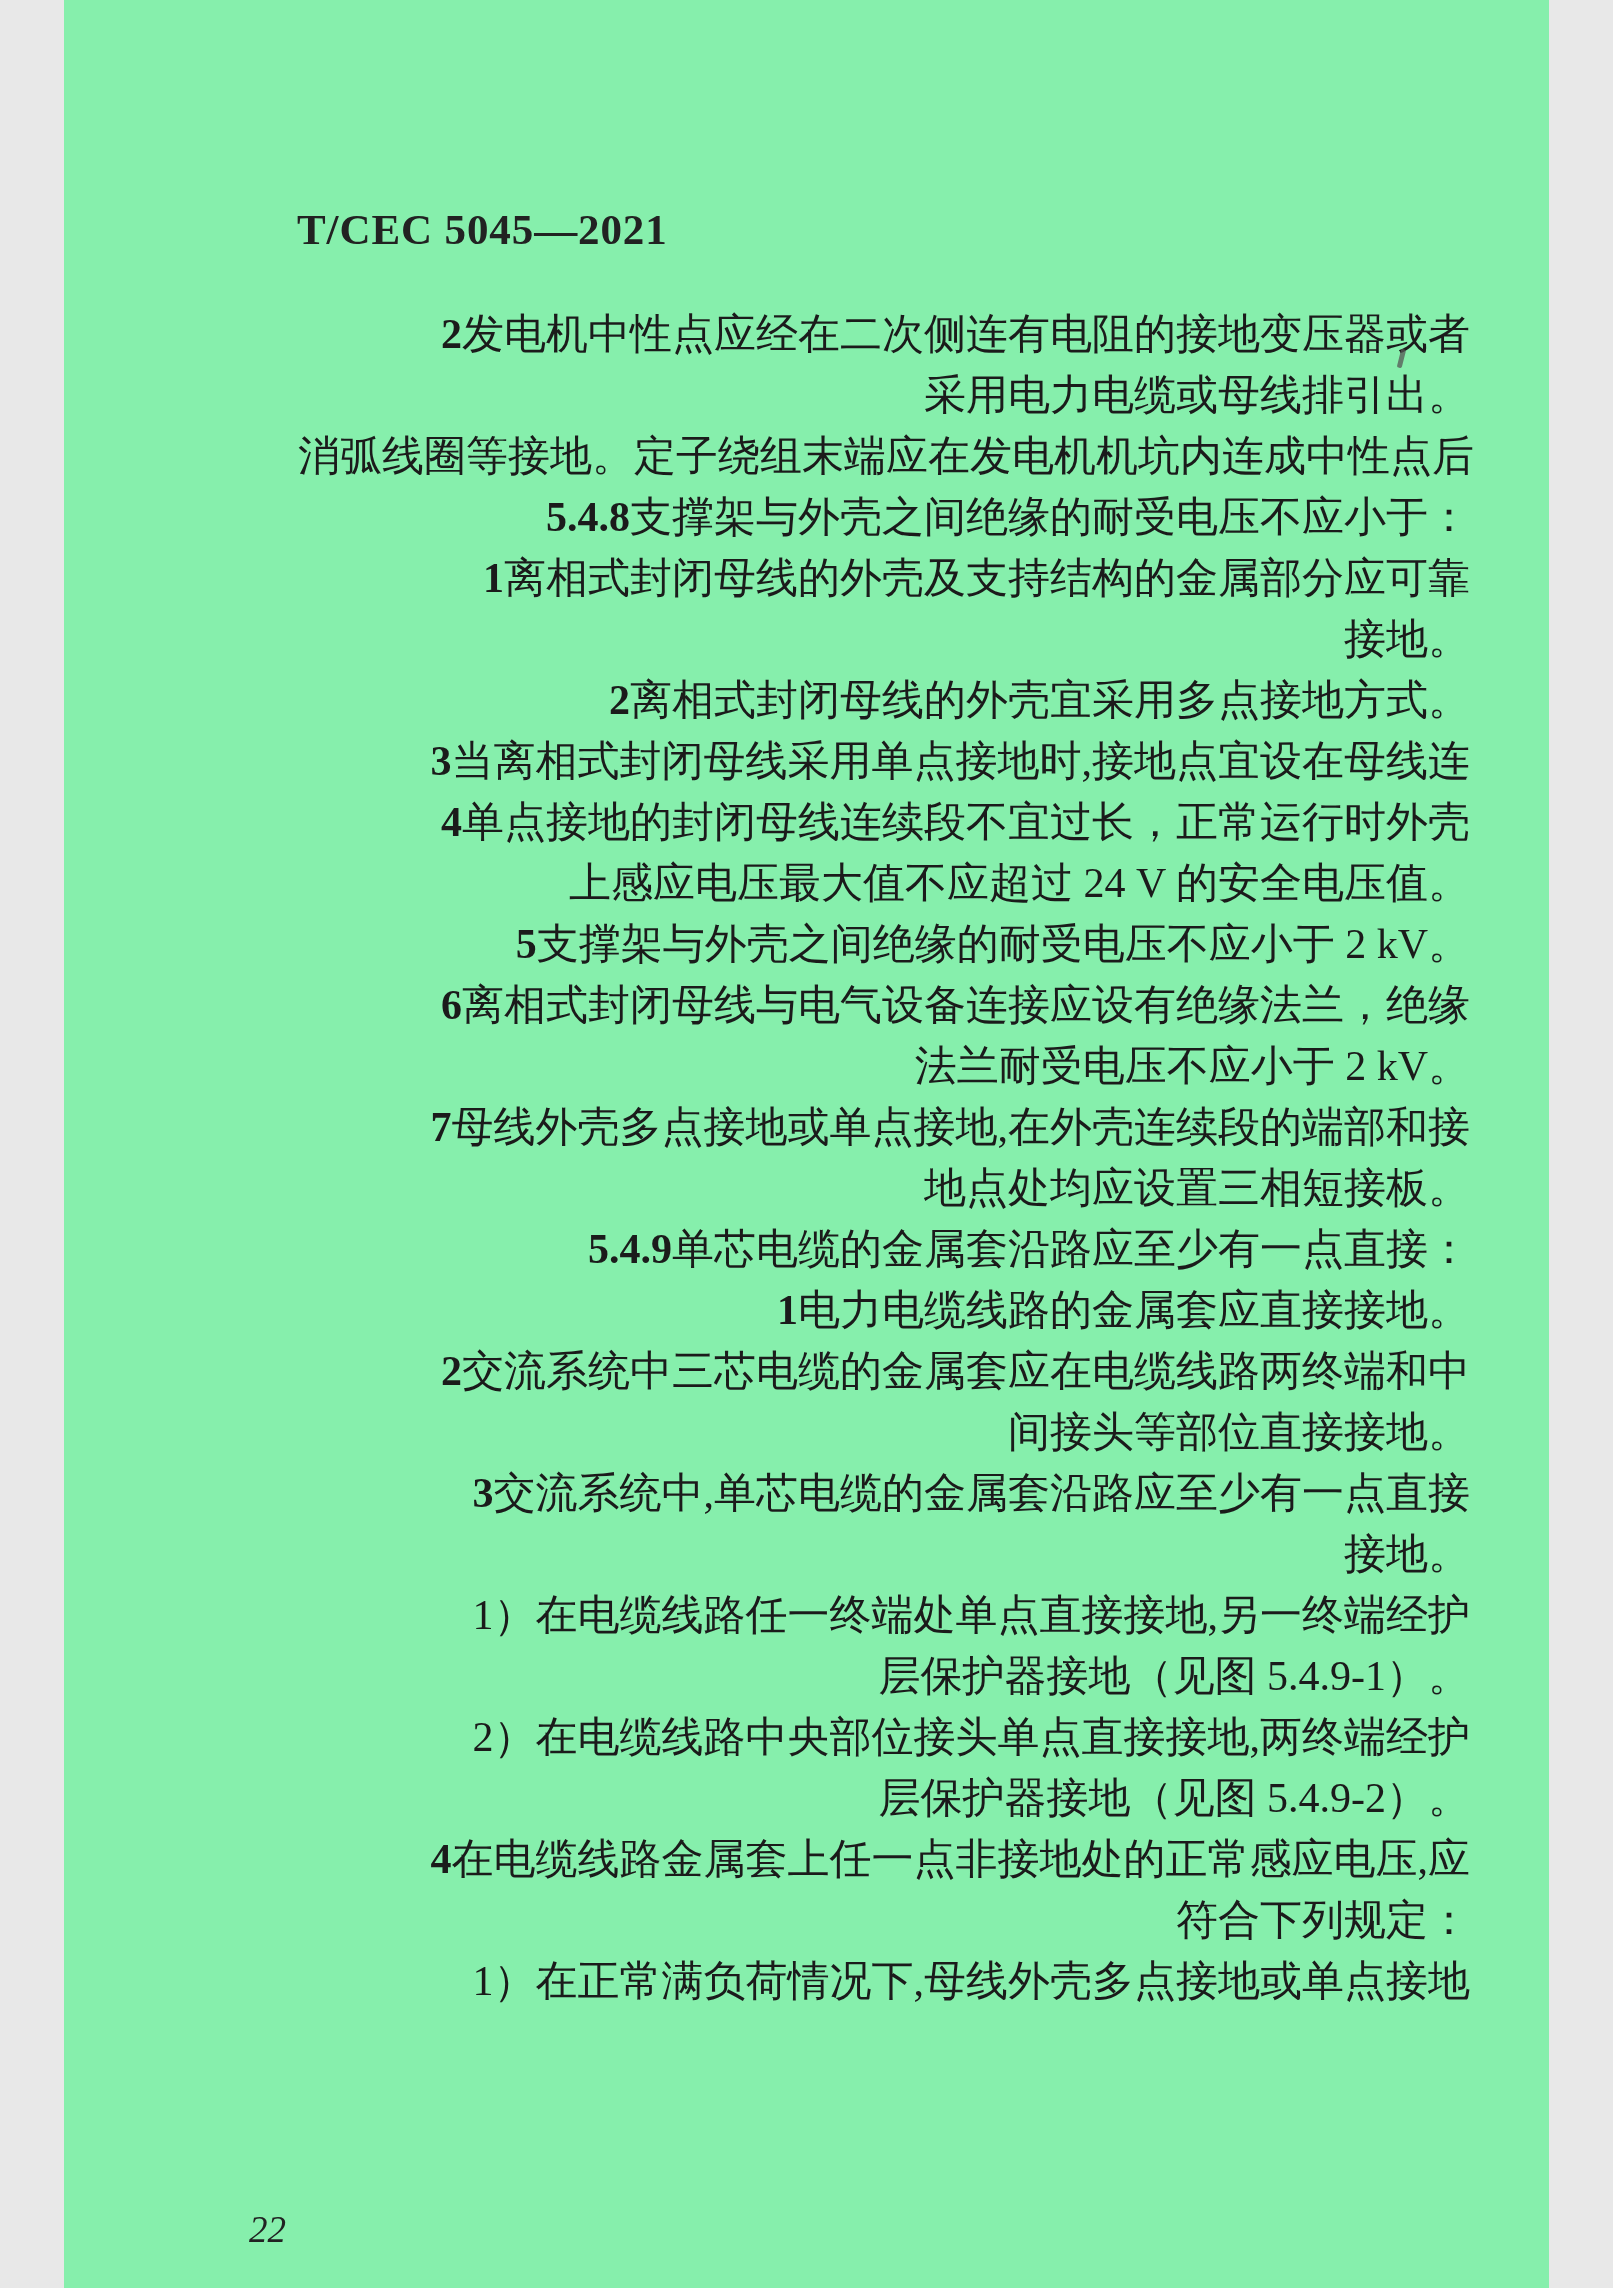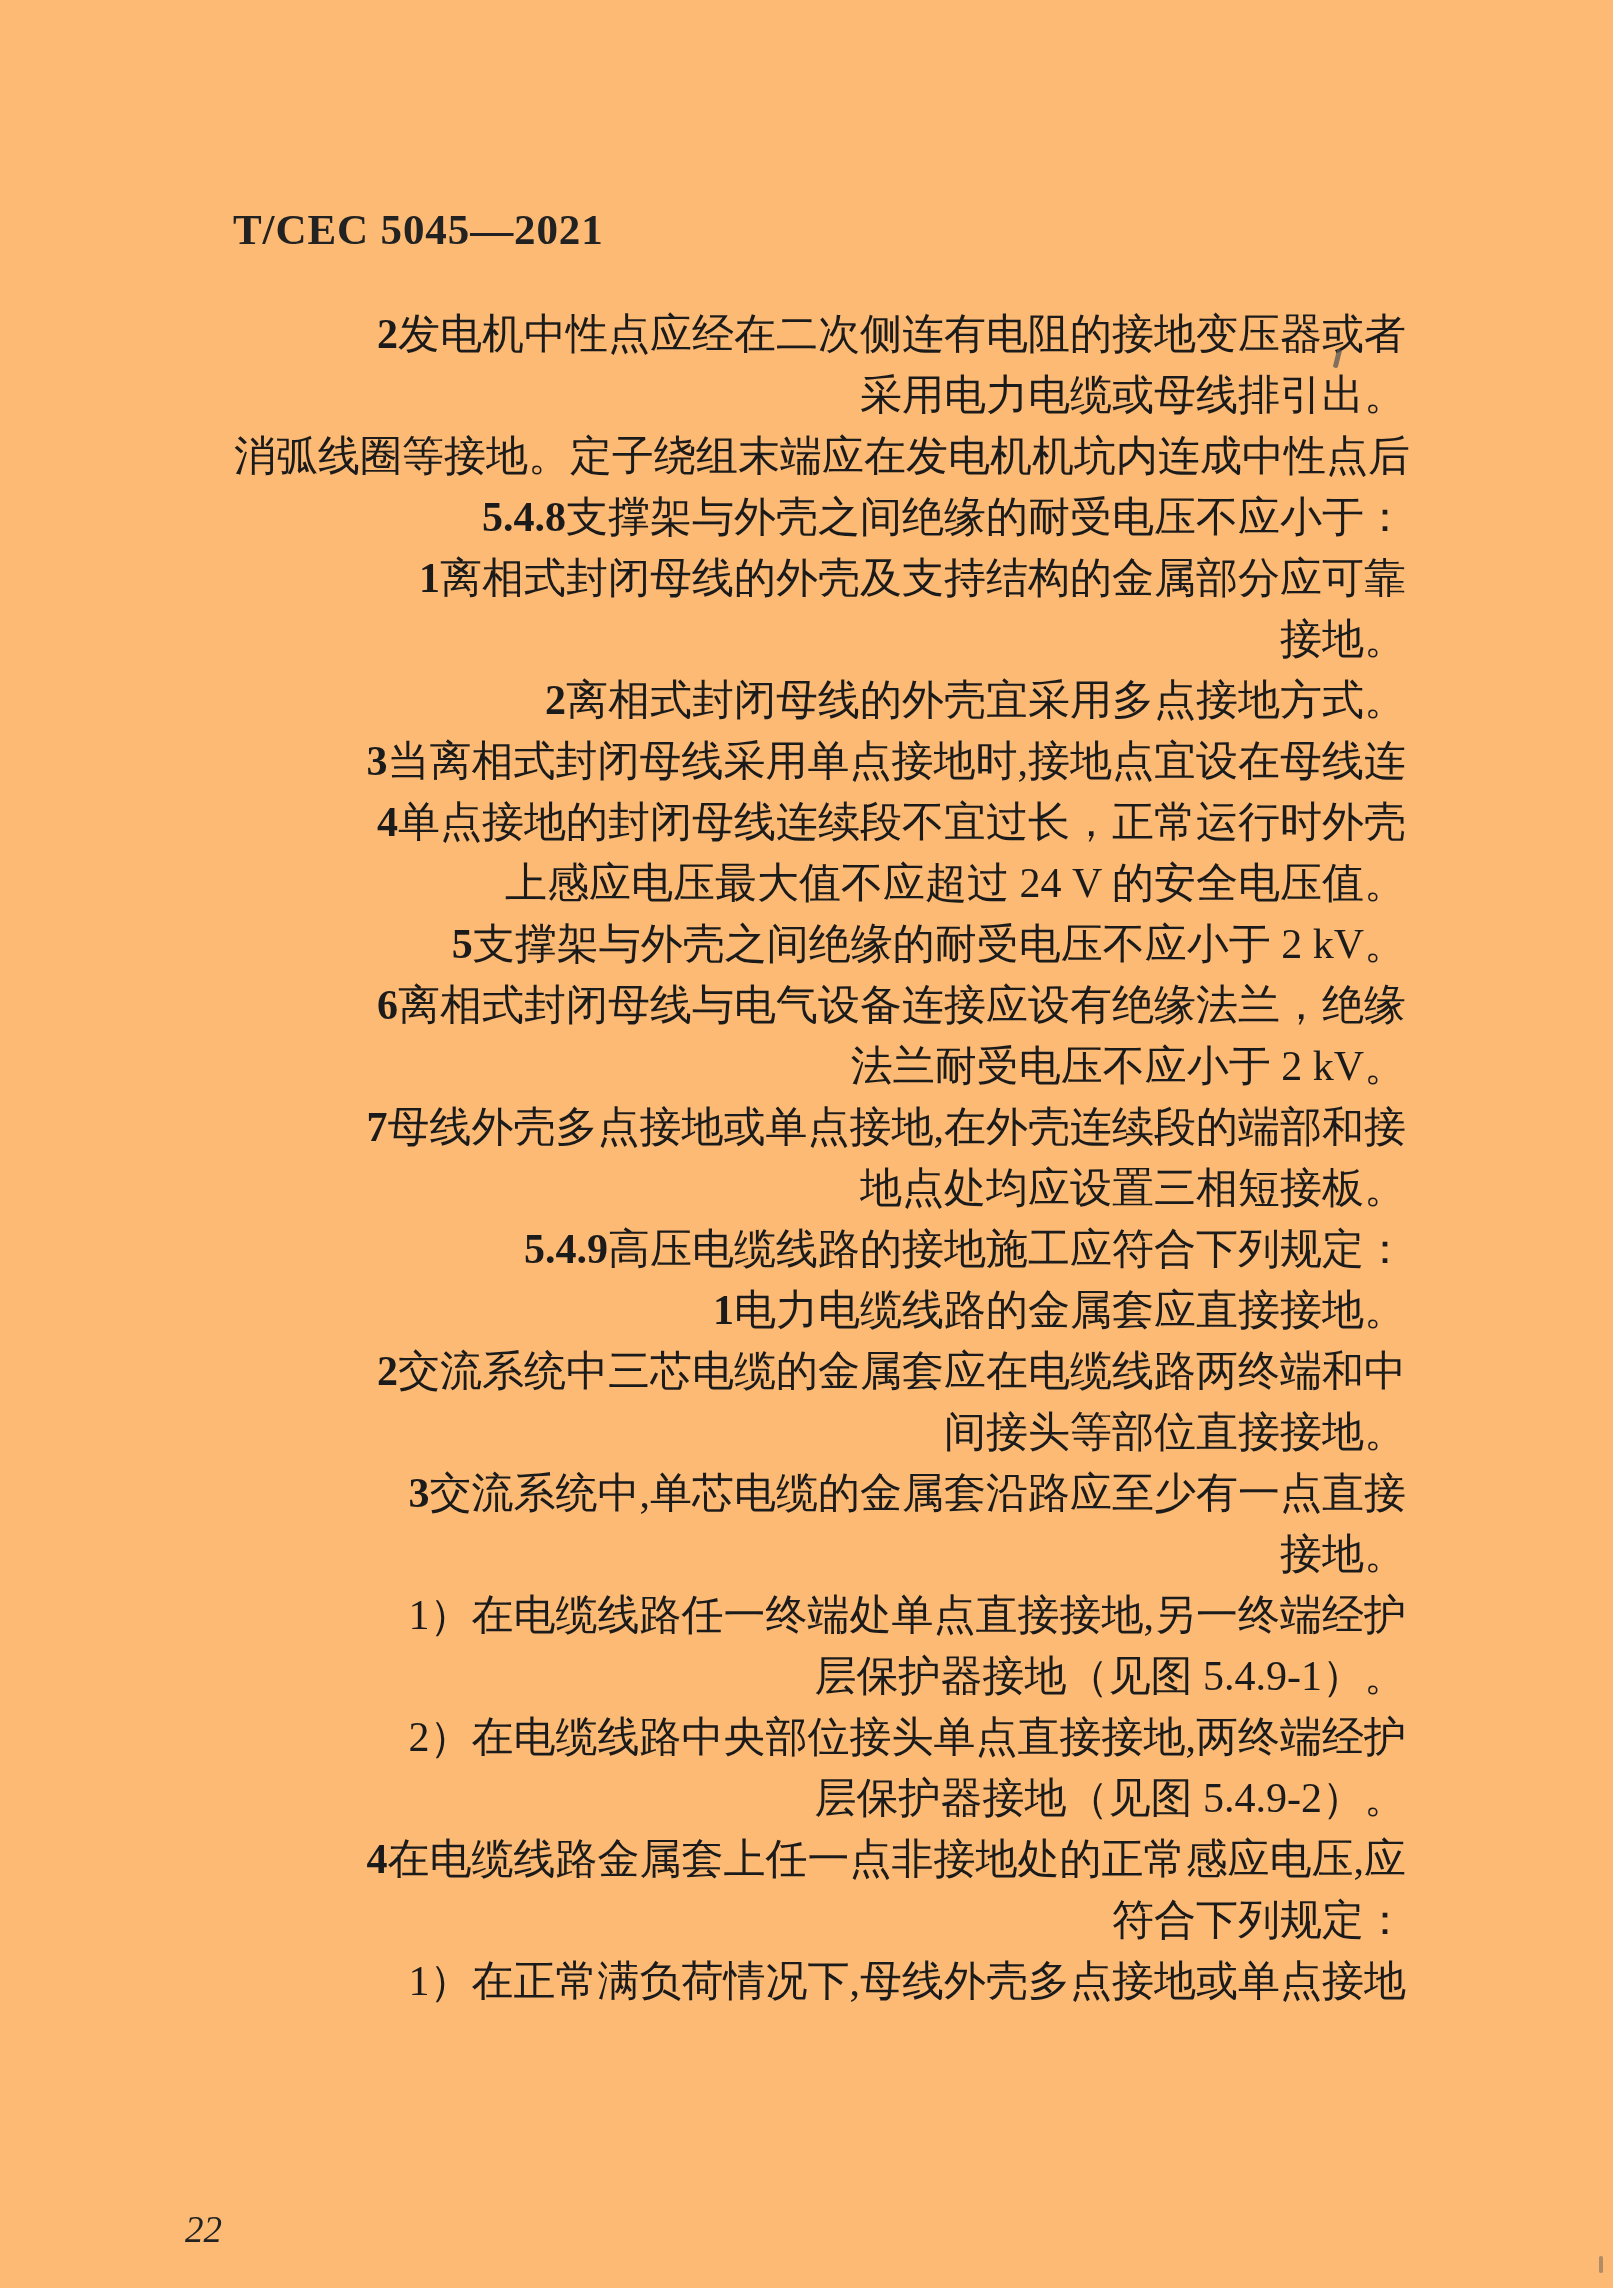--- a/index.html
+++ b/index.html
@@ -1,21 +1,21 @@
 <!DOCTYPE html>
 <html lang="zh" style="font-size:14.8px"><head>
 <meta charset="utf-8">
 <style>
   html, body { margin: 0; padding: 0; background: #e8e8e8; }
   .page {
     position: relative;
-    width: 1613px;
+    width: 1485px;
     height: 2289px;
     margin: 0 auto;
-    background: #fdba74;
+    background: #86efac;
     overflow: hidden;
     font-family: "Liberation Serif", "DejaVu Serif", serif;
     color: #1b1b1b;
   }
   .header {
     position: absolute;
     left: 233px;
     top: 205px;
     font-size: 43px;
     font-weight: bold;
@@ -127,21 +127,21 @@
 
   <div class="line clause">
     <span class="num">7</span><span class="txt">母线外壳多点接地或单点接地,在外壳连续段的端部和接</span>
   </div>
 
   <div class="line cont">
     <span class="txt">地点处均应设置三相短接板。</span>
   </div>
 
   <div class="line section">
-    <span class="num">5.4.9</span><span class="txt">高压电缆线路的接地施工应符合下列规定：</span>
+    <span class="num">5.4.9</span><span class="txt">单芯电缆的金属套沿路应至少有一点直接：</span>
   </div>
 
   <div class="line clause">
     <span class="num">1</span><span class="txt">电力电缆线路的金属套应直接接地。</span>
   </div>
 
   <div class="line clause">
     <span class="num">2</span><span class="txt">交流系统中三芯电缆的金属套应在电缆线路两终端和中</span>
   </div>
 

